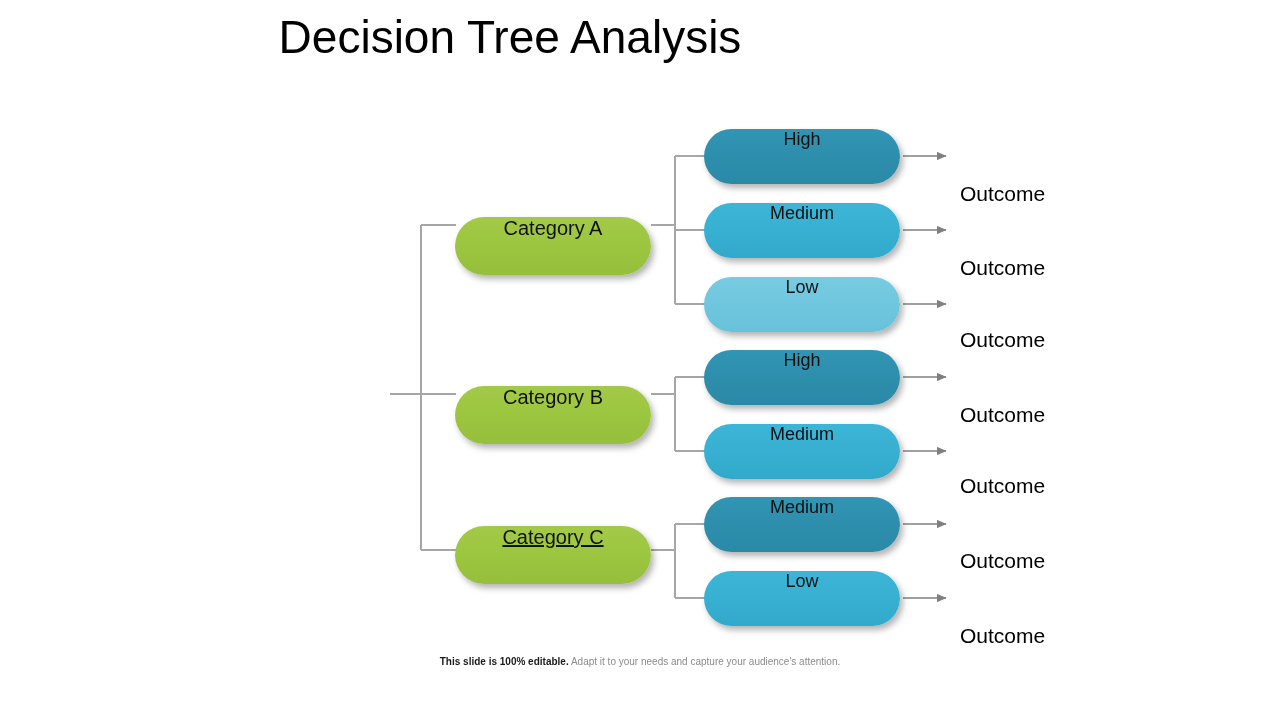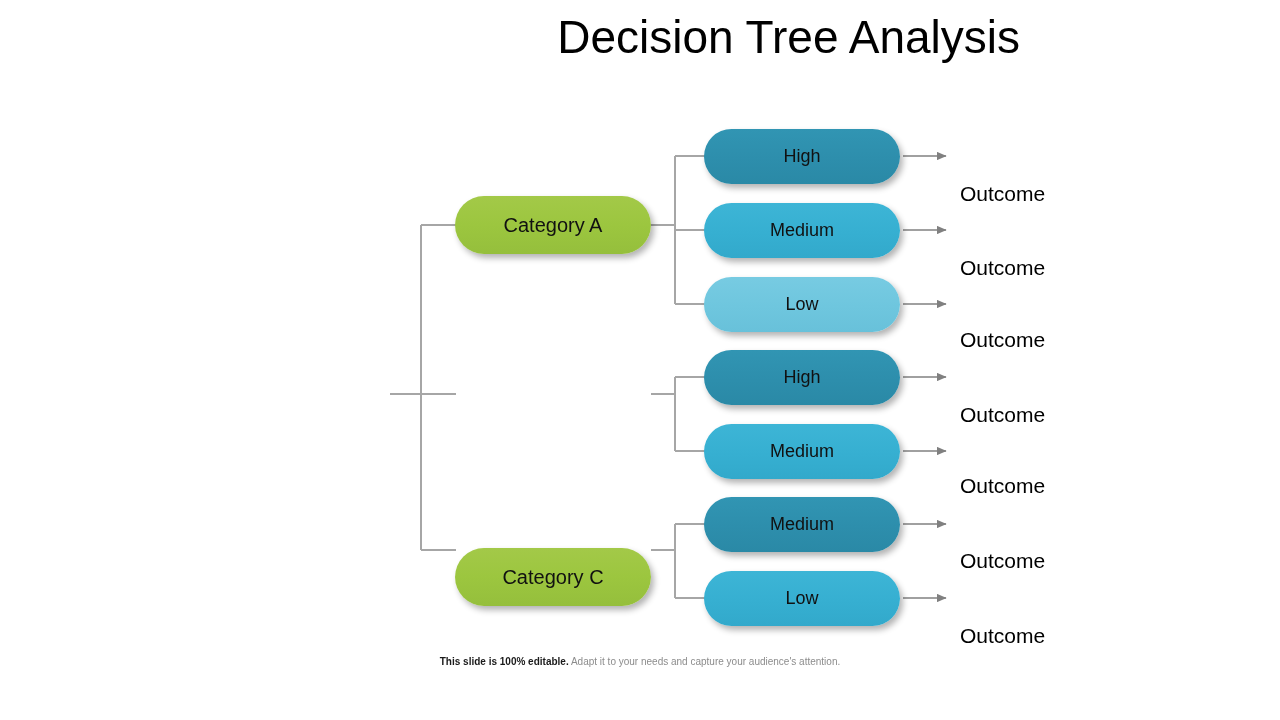--- a/index.html
+++ b/index.html
@@ -22,21 +22,21 @@
     width: 1280px;
     height: 720px;
   }
 
   
   .title {
     position: absolute;
     left: 0;
     top: 8px;
     width: 1020px;
-    text-align: right;
+    text-align: center;
     font-size: 46px;
     font-weight: 400;
     letter-spacing: 0px;
     color: #000000;
     line-height: 58px;
     white-space: nowrap;
   }
 
   
   .connectors {
@@ -45,21 +45,20 @@
     width: 1280px;
     height: 720px;
     pointer-events: none;
   }
 
   
   .node {
     position: absolute;
     box-sizing: border-box;
     display: flex;
-    align-items: center;
     justify-content: center;
     border-radius: 999px;
     box-shadow: 3px 4px 6px rgba(0,0,0,0.30);
     text-align: center;
     white-space: nowrap;
   }
 
   .node-root {
     left: 212px;
     top: 360px;
@@ -73,24 +72,25 @@
   }
 
   .node-cat {
     left: 455px;
     width: 196px;
     height: 58px;
     background: linear-gradient(180deg, #A3C948 0%, #9CC63F 50%, #95BF3C 100%);
     color: #111111;
     font-size: 20px;
     font-weight: 400;
+    margin-top: 21px;
   }
   .cat-a { top: 196px; }
   .cat-b { top: 365px; }
-  .cat-c { top: 548px; }
+  .cat-c { top: 505px; text-decoration: underline; }
 
   .node-leaf {
     left: 704px;
     width: 196px;
     height: 55px;
     color: #111111;
     font-size: 18px;
     font-weight: 400;
   }
   .lvl-high {
@@ -184,20 +184,23 @@
       <path d="M903,451 L946,451"></path>
       <path d="M903,524 L946,524"></path>
       <path d="M903,598 L946,598"></path>
     </g>
   </svg>
 
 
   <div class="node node-cat cat-a">
     <span>Category A</span>
   </div>
+  <div class="node node-cat cat-b">
+    <span>Category B</span>
+  </div>
   <div class="node node-cat cat-c">
     <span>Category C</span>
   </div>
 
   <div class="node node-leaf lvl-high" style="top:129px;">
     <span>High</span>
   </div>
   <div class="node node-leaf lvl-medium" style="top:203px;">
     <span>Medium</span>
   </div>

